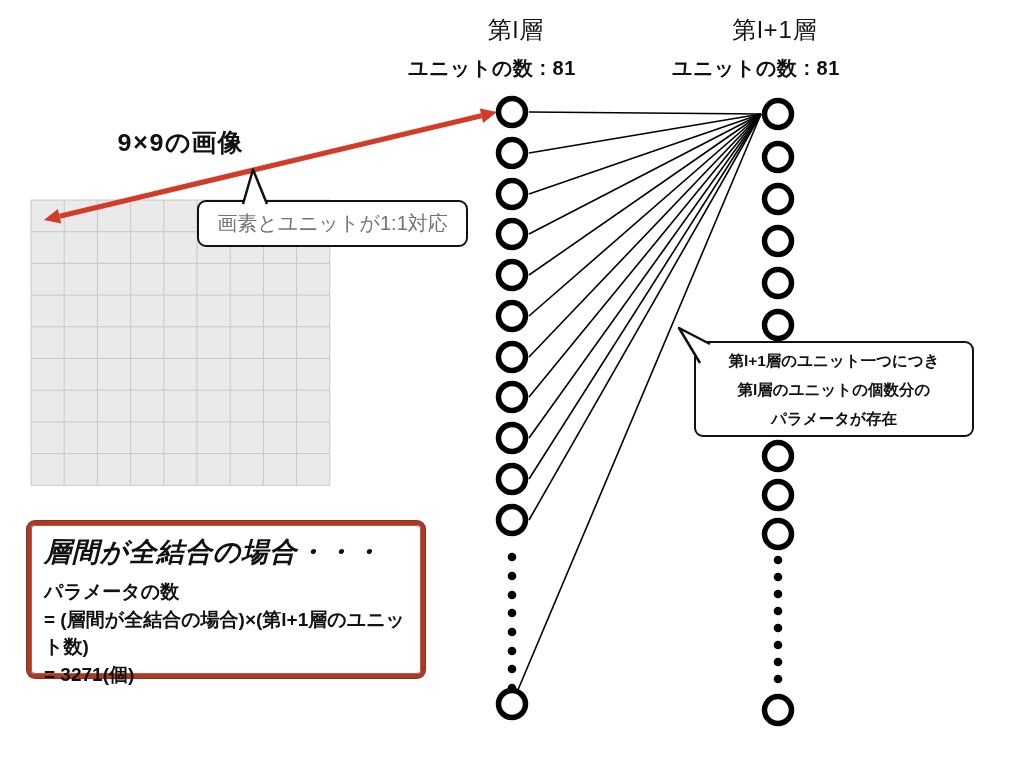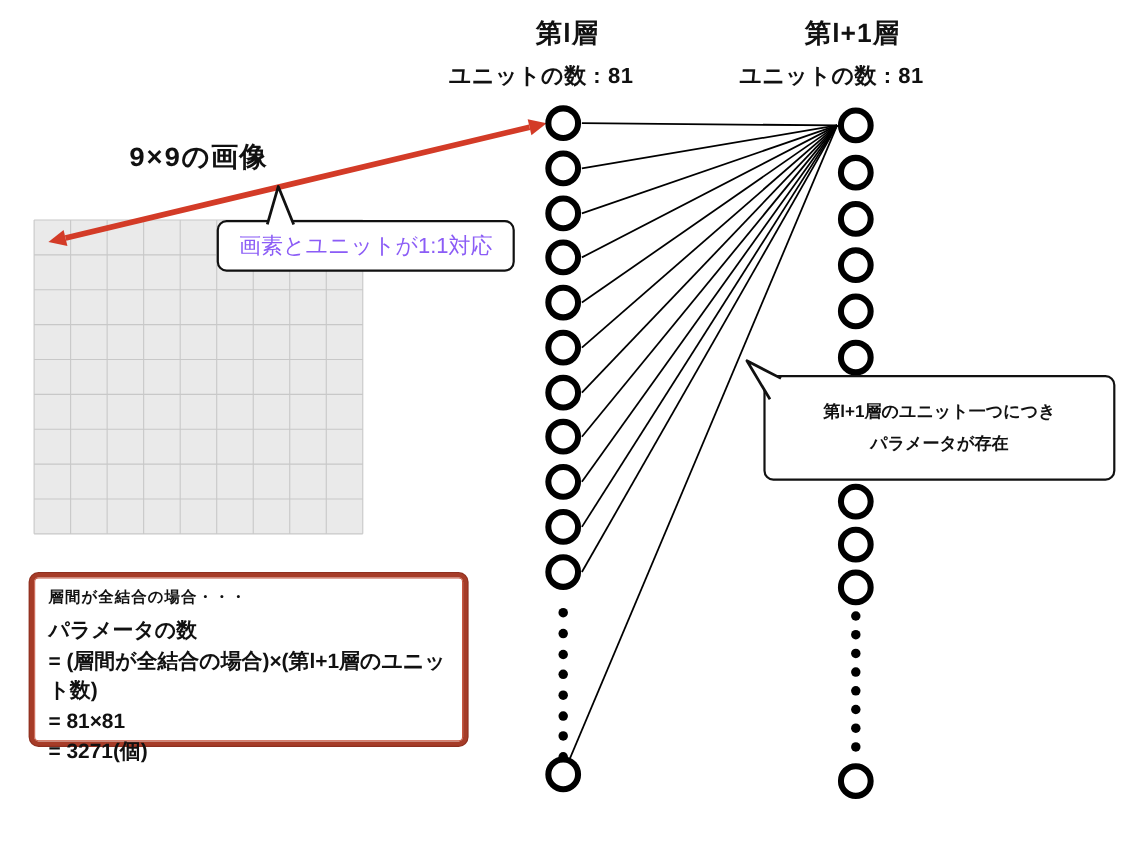--- a/index.html
+++ b/index.html
@@ -3,35 +3,35 @@
 <meta charset="utf-8">
 <style>
   html,body{margin:0;padding:0;background:#fff;}
   .canvas{
     position:relative;width:1024px;height:768px;background:#fff;overflow:hidden;
     font-family:"Liberation Sans",sans-serif;color:#111;
   }
   svg.layer{position:absolute;left:0;top:0;width:1024px;height:768px;}
   #overlay-svg{pointer-events:none;}
   .abs{position:absolute;}
-  .hdr{font-weight:bold;font-size:24px;text-align:center;width:220px;letter-spacing:1px;}
+  .hdr{font-weight:normal;font-size:24px;text-align:center;width:220px;letter-spacing:1px;}
   .units{font-weight:bold;font-size:20px;text-align:left;width:220px;letter-spacing:0.5px;}
   .img-title{font-weight:bold;font-size:25px;letter-spacing:1px;}
   .callout{
     background:#fff;border:2.5px solid #111;border-radius:9px;
     display:flex;align-items:center;justify-content:center;box-sizing:border-box;
   }
-  .callout.pixel{font-size:20px;color:#8b5cf6;}
+  .callout.pixel{font-size:20px;color:#737373;}
   .callout.param{flex-direction:column;font-weight:bold;font-size:15.5px;line-height:29px;text-align:center;}
   .infobox{
     background:#fff;border:4px solid #a63c28;border-radius:8px;box-sizing:border-box;
     padding:6px 13px 8px 13px;
     box-shadow:inset 0 0 0 1px #c8553f, 0 0 0 1px #8e2f1f;
   }
-  .infobox .title{font-weight:bold;font-size:14px;letter-spacing:1px;margin:3px 0 8px 0;}
+  .infobox .title{font-weight:bold;font-size:27px;letter-spacing:1px;margin:3px 0 8px 0;font-style:italic;}
   .infobox .line{font-weight:bold;font-size:19px;line-height:27.5px;}
 </style>
 </head>
 <body>
 
 <div class="canvas">
 
   <svg id="base-svg" class="layer">
       <rect x="31" y="200" width="298.8" height="285.3" fill="#eaeaea"></rect>
       <path d="M31 200V485.3M64.2 200V485.3M97.4 200V485.3M130.60000000000002 200V485.3M163.8 200V485.3M197 200V485.3M230.20000000000002 200V485.3M263.40000000000003 200V485.3M296.6 200V485.3M329.8 200V485.3M31 200H329.8M31 231.7H329.8M31 263.4H329.8M31 295.1H329.8M31 326.8H329.8M31 358.5H329.8M31 390.2H329.8M31 421.9H329.8M31 453.6H329.8M31 485.3H329.8" stroke="#c8c8c8" stroke-width="1" fill="none"></path>
@@ -97,30 +97,30 @@
 
   <div class="abs units" style="left:408px;top:55px;">ユニットの数 : 81</div>
   <div class="abs units" style="left:672px;top:55px;">ユニットの数 : 81</div>
 
   <div class="abs img-title" style="left:117px;top:126px;font-family:Liberation Mono, monospace;">9×9の画像</div>
 
   <div class="abs callout pixel" style="left:197px;top:200px;width:271px;height:47px;">
     <span>画素とユニットが1:1対応</span>
   </div>
 
-  <div class="abs callout param" style="left:694px;top:341px;width:320px;height:96px;">
+  <div class="abs callout param" style="left:694px;top:341px;width:280px;height:96px;">
     <span>第l+1層のユニット一つにつき</span>
+    <span>第l層のユニットの個数分の</span>
     <span>パラメータが存在</span>
   </div>
 
   <div class="abs infobox" style="left:27px;top:521px;width:398px;height:157px;">
     <div class="title">層間が全結合の場合・・・</div>
     <div class="line">パラメータの数</div>
     <div class="line">= (層間が全結合の場合)×(第l+1層のユニット数)</div>
-    <div class="line">= 81×81</div>
     <div class="line">= 3271(個)</div>
   </div>
 
   <svg id="overlay-svg" class="layer">
     <path d="M243,204 L253,169.5 L267,204" fill="#ffffff" stroke="#111111" stroke-width="2.5" stroke-linejoin="round"></path>
     <path d="M710,344 L679,328 L700,363" fill="#ffffff" stroke="#111111" stroke-width="2.5" stroke-linejoin="round"></path>
   </svg>
 
 </div>
 

